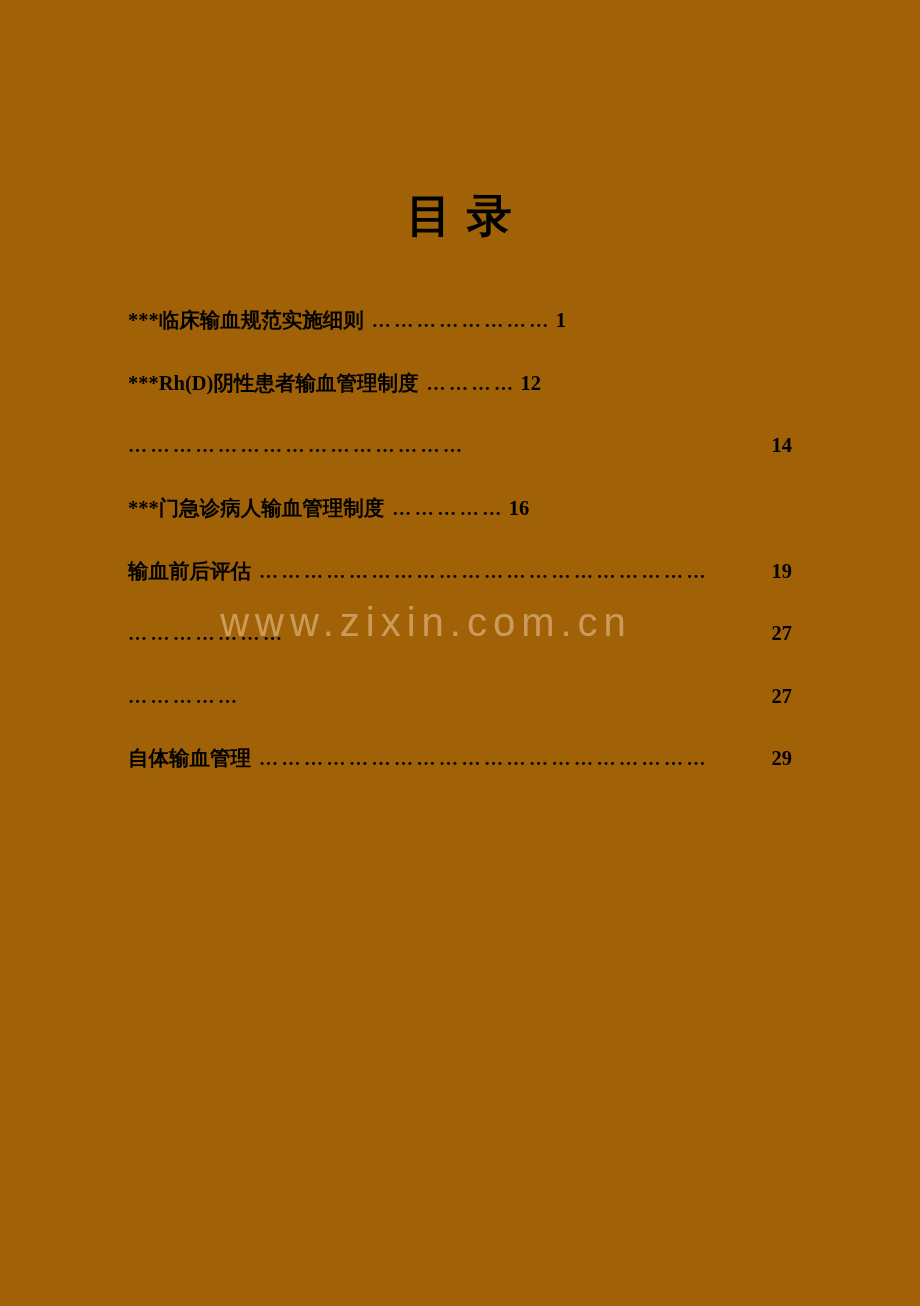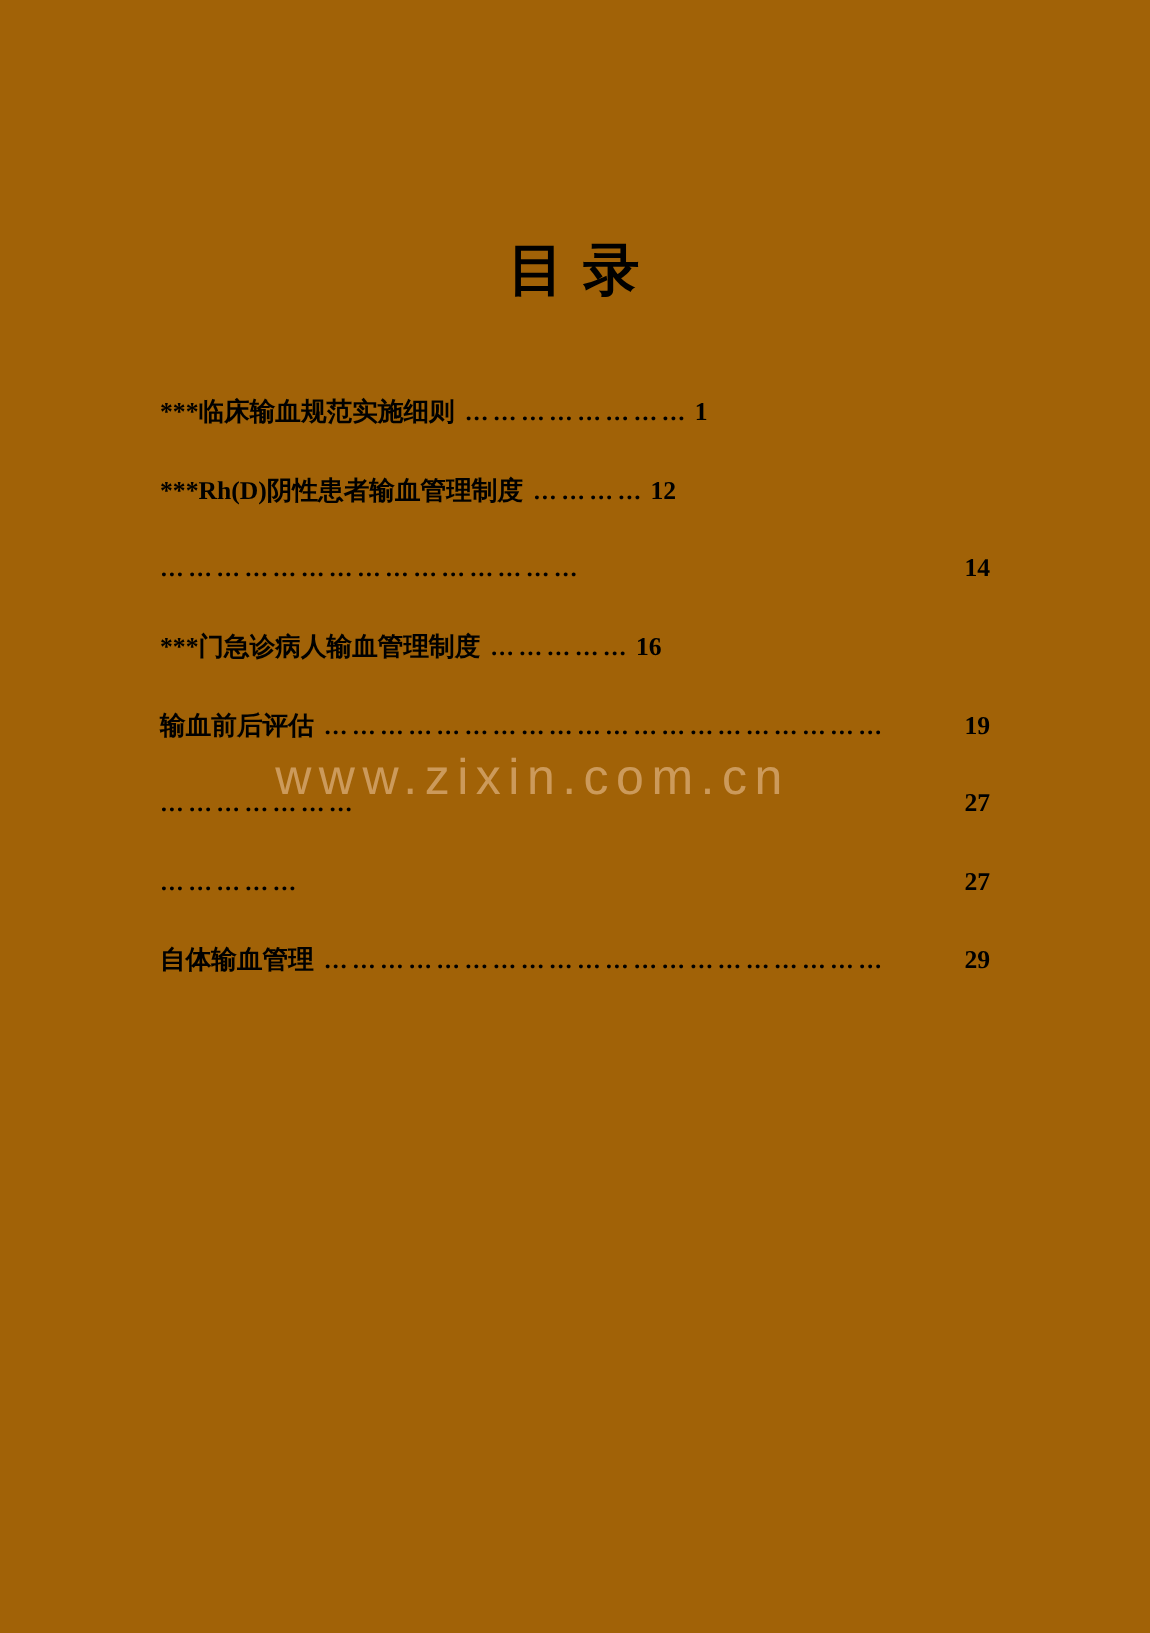--- a/index.html
+++ b/index.html
@@ -26,21 +26,21 @@
     width: 920px;
     text-align: center;
     font-size: 45px;
     font-weight: bold;
     letter-spacing: 2px;
     color: #000000;
     font-family: "Liberation Serif", "DejaVu Serif", serif;
   }
   .toc {
     position: absolute;
-    top: 318px;
+    top: 308px;
     left: 128px;
     width: 664px;
   }
   .toc-entry {
     display: flex;
     align-items: baseline;
     font-size: 20.5px;
     font-weight: bold;
     color: #000000;
     margin-bottom: 37px;

